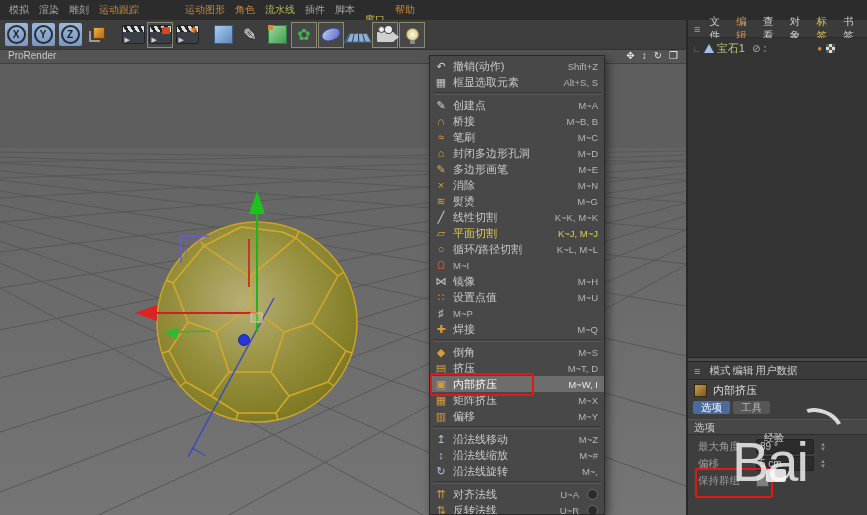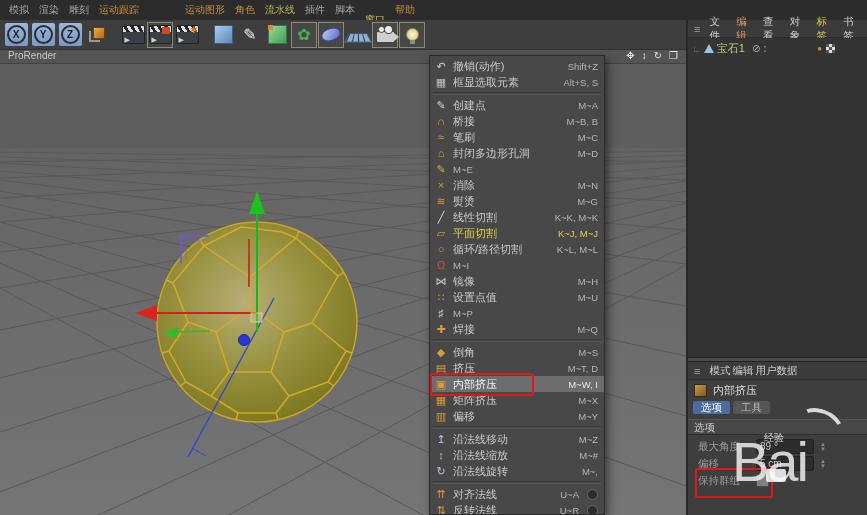--- a/index.html
+++ b/index.html
@@ -316,20 +316,21 @@
         <span class="lbl">笔刷</span>
         <span class="sc">M~C</span>
       </div>
       <div class="ctx-row">
         <span class="mi" style="color: rgb(215, 154, 60);">⌂</span>
         <span class="lbl">封闭多边形孔洞</span>
         <span class="sc">M~D</span>
       </div>
       <div class="ctx-row">
         <span class="mi" style="color: rgb(215, 168, 60);">✎</span>
+        <span class="lbl">多边形画笔</span>
         <span class="sc">M~E</span>
       </div>
       <div class="ctx-row">
         <span class="mi" style="color: rgb(215, 154, 60);">×</span>
         <span class="lbl">消除</span>
         <span class="sc">M~N</span>
       </div>
       <div class="ctx-row">
         <span class="mi" style="color: rgb(215, 154, 60);">≋</span>
         <span class="lbl">熨烫</span>

